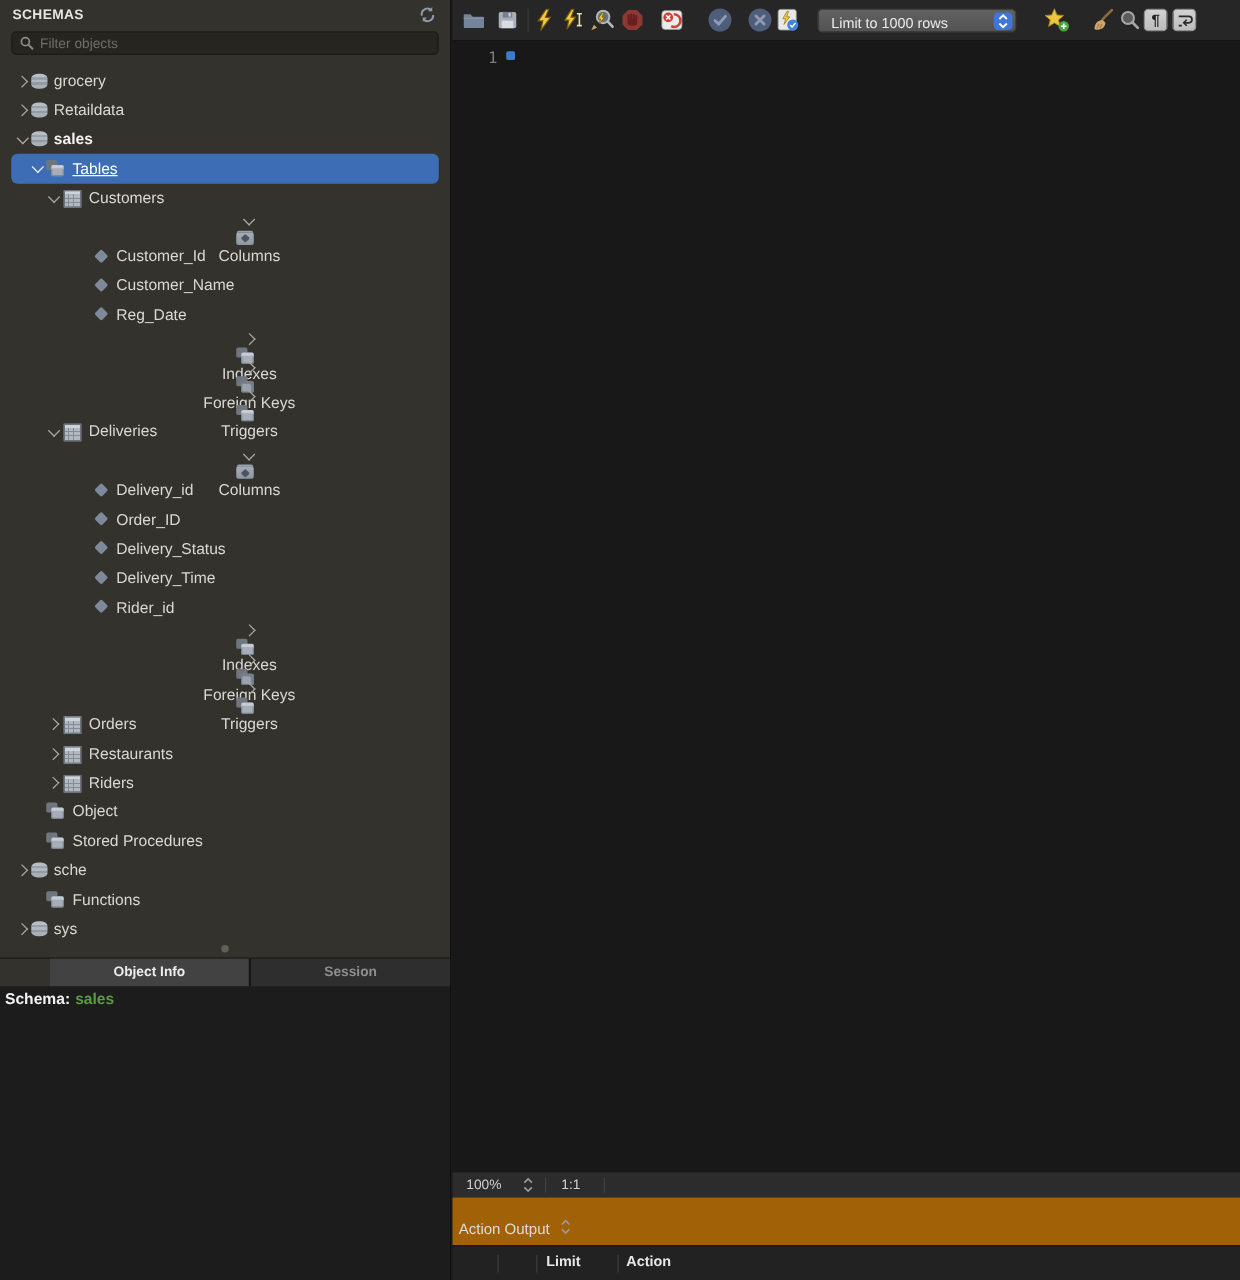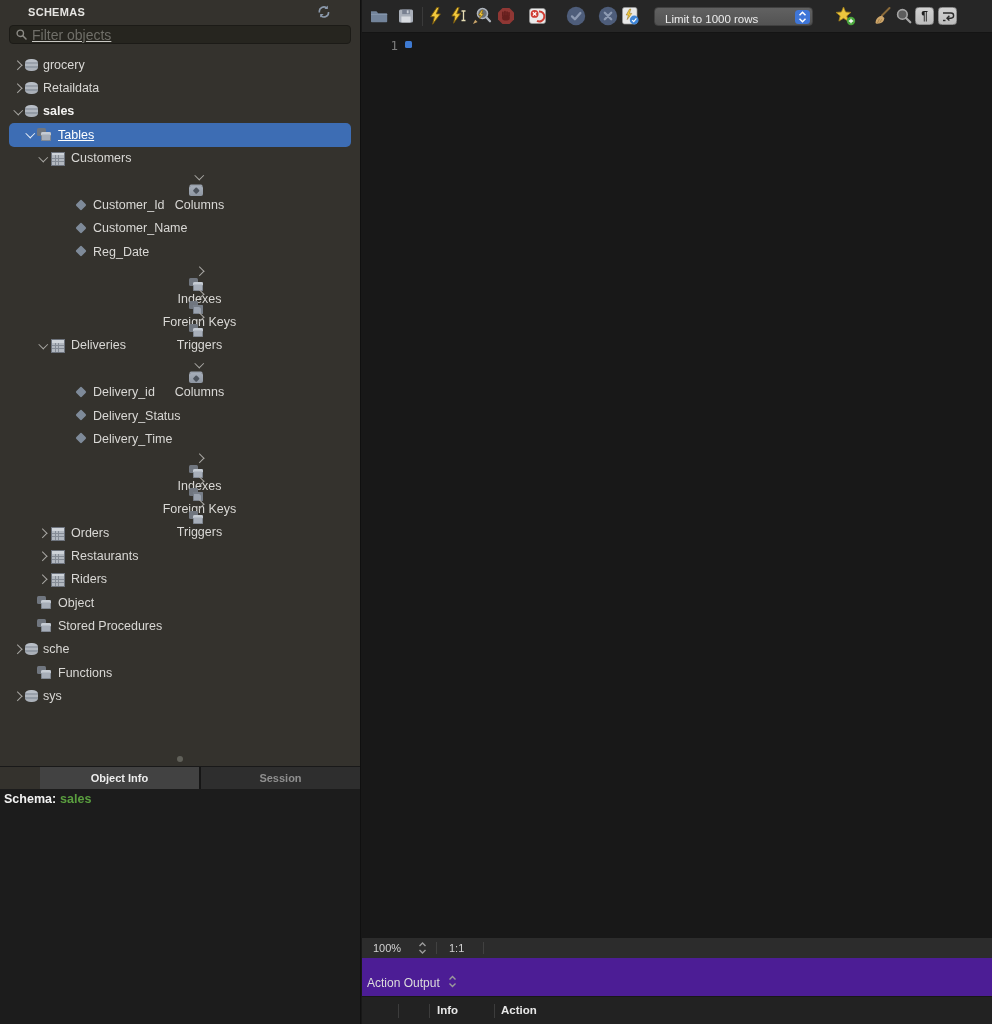--- a/index.html
+++ b/index.html
@@ -4,25 +4,25 @@
 <style>
   * { margin:0; padding:0; box-sizing:border-box; }
   body { background:#000; }
   .app {
     position:relative; width:992px; height:1024px; overflow:hidden;
     background:#181818; font-family:"Liberation Sans", sans-serif;
     -webkit-font-smoothing:antialiased;
   }
   
   .sidebar { position:absolute; left:0; top:0; width:361px; height:1024px; background:#34322d; border-right:1px solid #101010; }
-  .schemas-header { position:absolute; top:0; left:0; right:0; height:23px; display:flex; align-items:center; padding:0 28px; }
+  .schemas-header { position:absolute; top:0; left:0; right:0; height:23px; display:flex; align-items:center; padding:0 10px; }
   .schemas-title { font-size:11px; font-weight:bold; color:#e6e5e2; letter-spacing:.3px; }
   .schemas-refresh { margin-left:auto; width:16px; height:16px; display:flex; align-items:center; justify-content:center; }
   .filter-box { position:absolute; top:25px; left:9px; width:342px; height:19px; background:#26251f; border:1px solid #1c1b17; border-radius:4px; display:flex; align-items:center; padding:0 6px; }
-  .filter-box input { background:transparent; border:none; outline:none; color:#c9c8c4; font-size:14px; margin-left:5px; width:300px; font-family:"Liberation Sans",sans-serif;text-decoration:underline; }
+  .filter-box input { background:transparent; border:none; outline:none; color:#c9c8c4; font-size:11px; margin-left:5px; width:300px; font-family:"Liberation Sans",sans-serif; }
   .filter-box input::placeholder { color:#6f6e68; }
   
   .tree { position:absolute; top:53px; left:0; right:0; font-size:12.5px; color:#d9d8d5; }
   .row { height:23.4px; margin:0 9px; border-radius:5px; display:flex; align-items:center; }
   .row.sel { background:#3d6db4; color:#ffffff;text-decoration:underline; }
   .row .lbl { white-space:nowrap; }
   .row.b .lbl { font-weight:bold; color:#f2f1ef; }
   .row.sel .lbl { color:#fff; }
   .lvl0 { padding-left:2px; } .lvl1 { padding-left:14px; } .lvl2 { padding-left:27px; }
   .lvl3 { padding-left:39px;flex-direction:column; } .lvl4 { padding-left:52px; }
@@ -67,21 +67,21 @@
   .limit-stepper { position:absolute; right:2px; top:1.5px; width:15px; height:14px; background:#3f76d8; border-radius:3.5px; display:flex; align-items:center; justify-content:center; }
   .tbtn { width:19px; height:18px; background:linear-gradient(#d2d2d2,#bdbdbd); border:1px solid #8d8d8d; border-radius:3.5px; display:flex; align-items:center; justify-content:center; }
   .pil::before { content:"¶"; font-size:12px; font-weight:bold; color:#1f1f1f; }
   .editor { position:absolute; top:33px; left:0; right:0; height:905px; background:#181818; }
   .line-num { position:absolute; left:22px; top:5px; width:14px; text-align:right; font-family:"DejaVu Sans Mono", monospace; font-size:12.5px; color:#7b7b7b; }
   .stmt-marker { position:absolute; left:43px; top:8px; width:7px; height:7px; background:#3e7ad2; border-radius:1.5px; }
   .statusbar { position:absolute; top:938px; left:0; right:0; height:20px; background:#2c2c2c; font-size:11px; color:#d2d2d2;text-align:center; }
   .sdiv { position:absolute; top:4px; width:1px; height:12px; background:#414141; }
   .zoom-label { position:absolute; left:11px; top:4px; }
   .ratio-label { position:absolute; left:87px; top:4px; }
-  .outputbar { position:absolute; top:958px; left:0; right:0; height:38px; background:#4c1d95; }
+  .outputbar { position:absolute; top:958px; left:0; right:0; height:38px; background:#a16207; }
   .out-select { position:absolute; left:5px; bottom:5px; font-size:12px; color:#dcdcdc; display:flex; align-items:center; }
   .outheader { position:absolute; top:996px; left:0; right:0; height:28px; background:#222222; border-top:1px solid #181818; font-size:11.5px; font-weight:bold; color:#e8e8e8; }
   .ohdiv { position:absolute; top:7px; width:1px; height:14px; background:#3c3c3c; }
   .oh-time { position:absolute; left:75px; top:7px; }
   .oh-action { position:absolute; left:139px; top:7px;text-align:right; }
   .stepper-gray { display:inline-block; margin-left:8px; }
 </style>
 </head>
 <body>
 
@@ -179,26 +179,36 @@
           <span class="lbl">Columns</span>
         </div>
       <div class="row lvl4">
           <span class="chev none"></span>
           <span class="i i-dia"></span>
           <span class="lbl">Delivery_id</span>
         </div>
       <div class="row lvl4">
           <span class="chev none"></span>
           <span class="i i-dia"></span>
+          <span class="lbl">Order_ID</span>
+        </div>
+      <div class="row lvl4">
+          <span class="chev none"></span>
+          <span class="i i-dia"></span>
           <span class="lbl">Delivery_Status</span>
         </div>
       <div class="row lvl4">
           <span class="chev none"></span>
           <span class="i i-dia"></span>
           <span class="lbl">Delivery_Time</span>
+        </div>
+      <div class="row lvl4">
+          <span class="chev none"></span>
+          <span class="i i-dia"></span>
+          <span class="lbl">Rider_id</span>
         </div>
       <div class="row lvl3">
           <span class="chev"></span>
           <span class="i i-tbls"></span>
           <span class="lbl">Indexes</span>
         </div>
       <div class="row lvl3">
           <span class="chev"></span>
           <span class="i i-fk"></span>
           <span class="lbl">Foreign Keys</span>
@@ -410,19 +420,19 @@
               <path d="M1.5 4.6 L4.5 1.6 L7.5 4.6" stroke="#9b9b9b" stroke-width="1.4" fill="none"></path>
               <path d="M1.5 8.4 L4.5 11.4 L7.5 8.4" stroke="#9b9b9b" stroke-width="1.4" fill="none"></path>
             </svg>
         </span>
       </span>
     </div>
 
     <div class="outheader">
       <span class="ohdiv" style="left:36px;"></span>
       <span class="ohdiv" style="left:67px;"></span>
-      <span class="oh-time">Info</span>
+      <span class="oh-time">Limit</span>
       <span class="ohdiv" style="left:132px;"></span>
       <span class="oh-action">Action</span>
     </div>
   </div>
 
 </div>
 
 </body></html>

